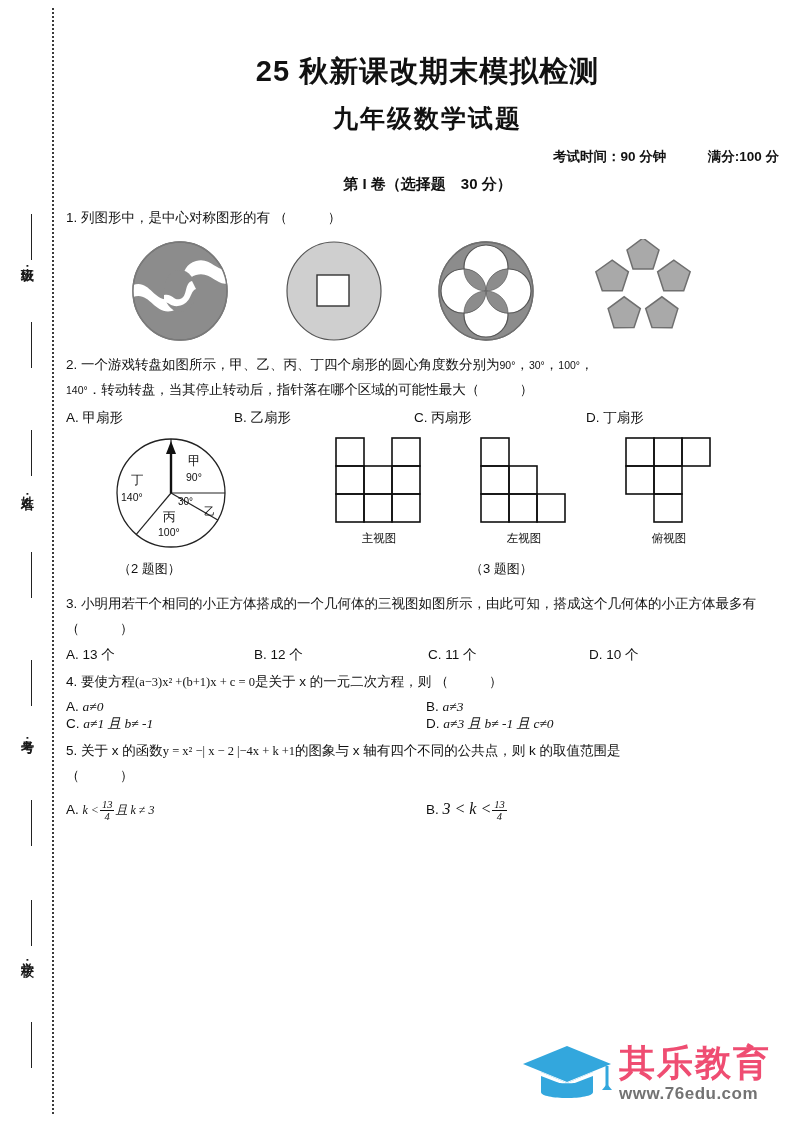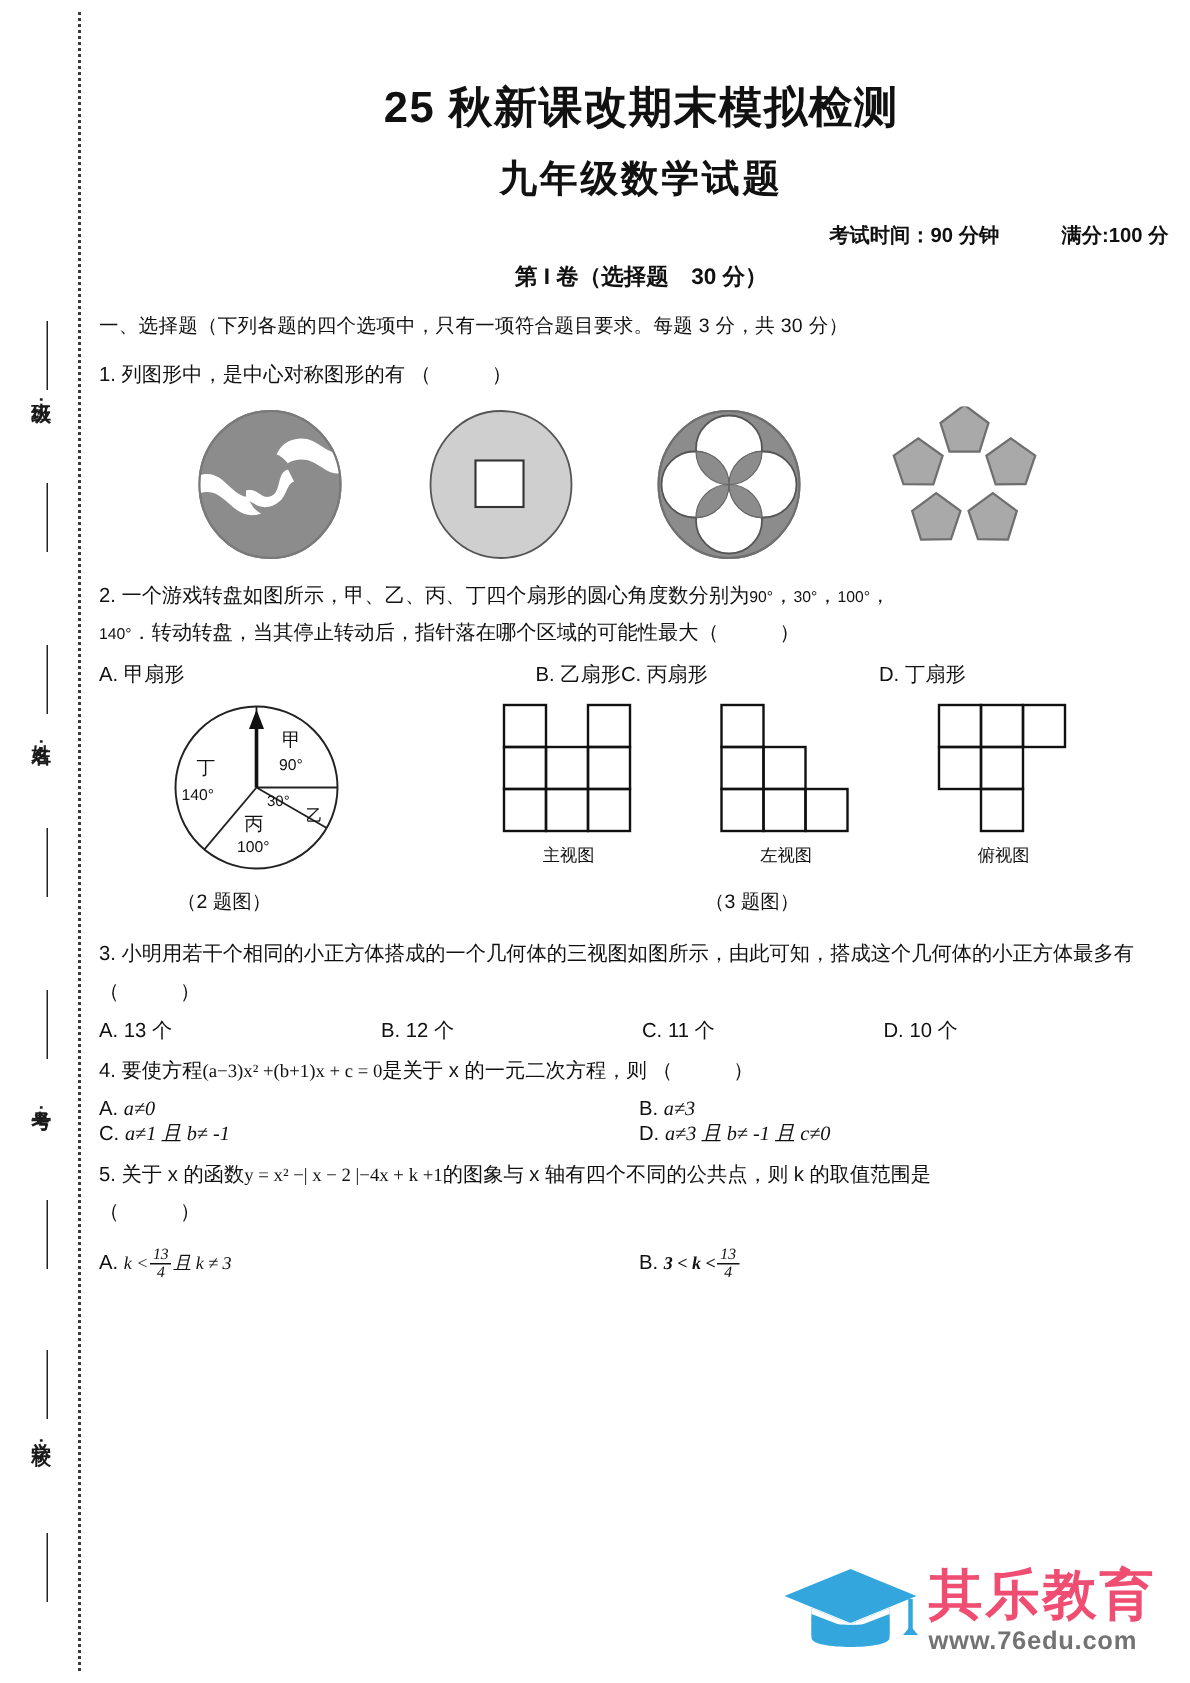--- a/index.html
+++ b/index.html
@@ -121,21 +121,20 @@
     <div class="title-main">25 秋新课改期末模拟检测</div>
     <div class="title-sub">九年级数学试题</div>
 
     <div class="exam-meta">
       <span>考试时间：90 分钟</span>
       <span class="gap"></span>
       <span>满分:100 分</span>
     </div>
 
     <div class="section-head">第 I 卷（选择题　30 分）</div>
-    <div class="instr">一、选择题（下列各题的四个选项中，只有一项符合题目要求。每题 3 分，共 30 分）</div>
 
     <div class="q" style="margin-top:12px;">
       <span>1.</span>
       <span>列图形中，是中心对称图形的有 （　　　）</span>
     </div>
 
     <div class="fig-row1">
 
       <svg width="100" height="104" viewBox="0 0 100 104" style="position:absolute;left:68px;top:2px;">
         <defs>
@@ -200,21 +199,21 @@
     </div>
     <div class="q">
       <span class="small-deg">140°</span><span>．转动转盘，当其停止转动后，指针落在哪个区域的可能性最大（　　　）</span>
     </div>
 
     <div class="opts" style="margin-top:6px;">
       <div style="width:168px;">
         <span>A.</span>
         <span>甲扇形</span>
       </div>
-      <div style="width:180px;text-align:right;">
+      <div style="width:180px;">
         <span>B.</span>
         <span>乙扇形</span>
       </div>
       <div style="width:172px;">
         <span>C.</span>
         <span>丙扇形</span>
       </div>
       <div>
         <span>D.</span>
         <span>丁扇形</span>
@@ -351,21 +350,21 @@
     </div>
     <div class="q">（　　　）</div>
 
     <div class="opts" style="margin-top:10px;align-items:center;">
       <div style="width:360px;">
         <span>A.</span>
         <span class="ital" style="font-size:12px;">k &lt;</span><span class="frac"><span class="num">13</span><span class="den">4</span></span><span class="ital" style="font-size:12px;">且 k ≠ 3</span>
       </div>
       <div>
         <span>B.</span>
-        <span class="ital" style="font-size:12px;font-weight:bold;">3 &lt; k &lt;</span><span class="frac"><span class="num">13</span><span class="den">4</span></span>
+        <span class="ital" style="font-size:16px;">3 &lt; k &lt;</span><span class="frac"><span class="num">13</span><span class="den">4</span></span>
       </div>
     </div>
 
   </div>
 
   <div class="logo-wrap">
     <svg width="92" height="68" viewBox="0 0 92 68">
       <polygon points="46,6 90,24 46,42 2,24" fill="#33a7dd"></polygon>
       <path d="M20 32 L20 50 C20 58, 72 58, 72 50 L72 32 L46 43 Z" fill="#33a7dd"></path>
       <path d="M20 32 L20 38 C20 45, 72 45, 72 38 L72 32 L46 43 Z" fill="#ffffff"></path>

